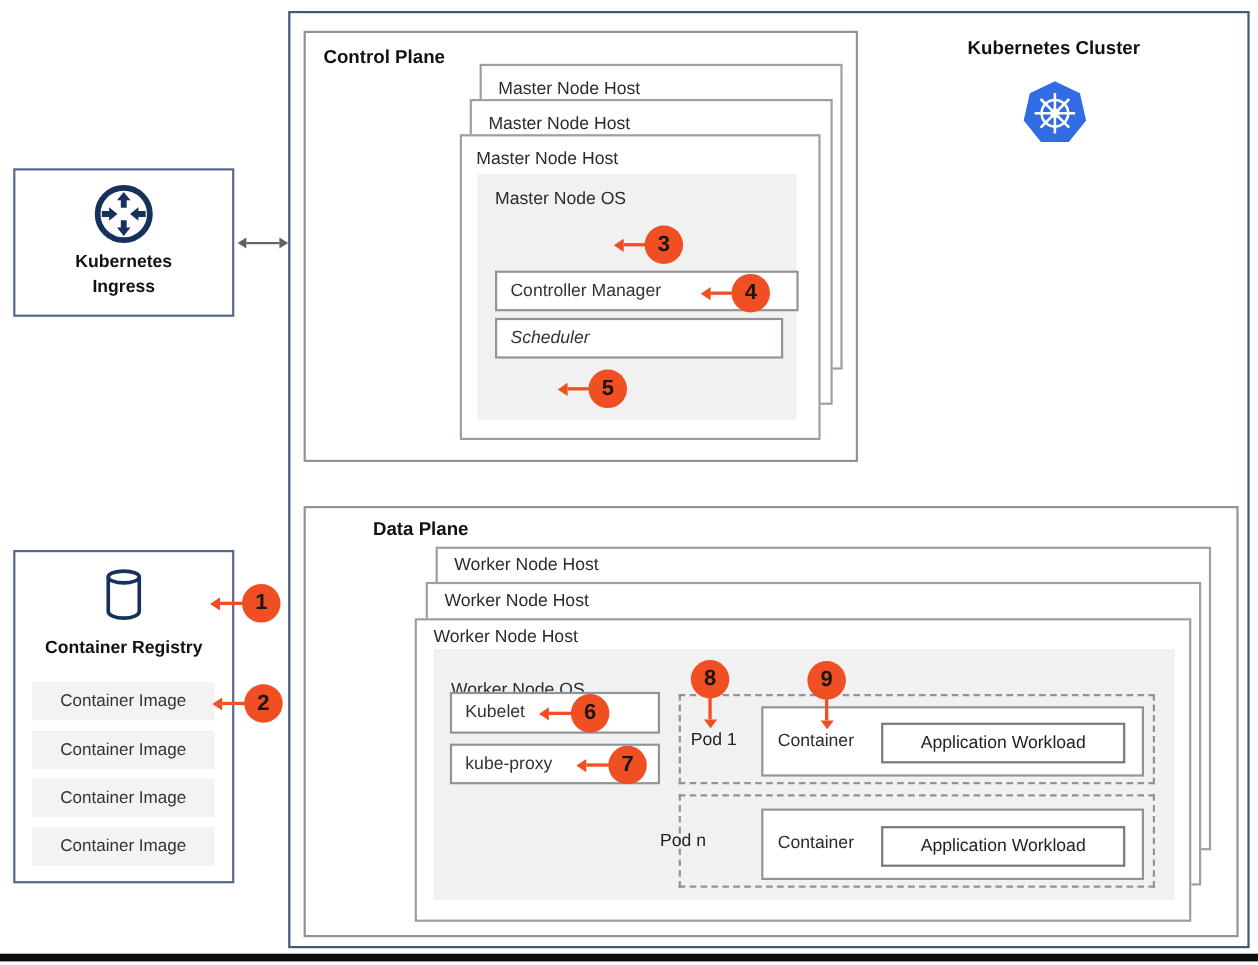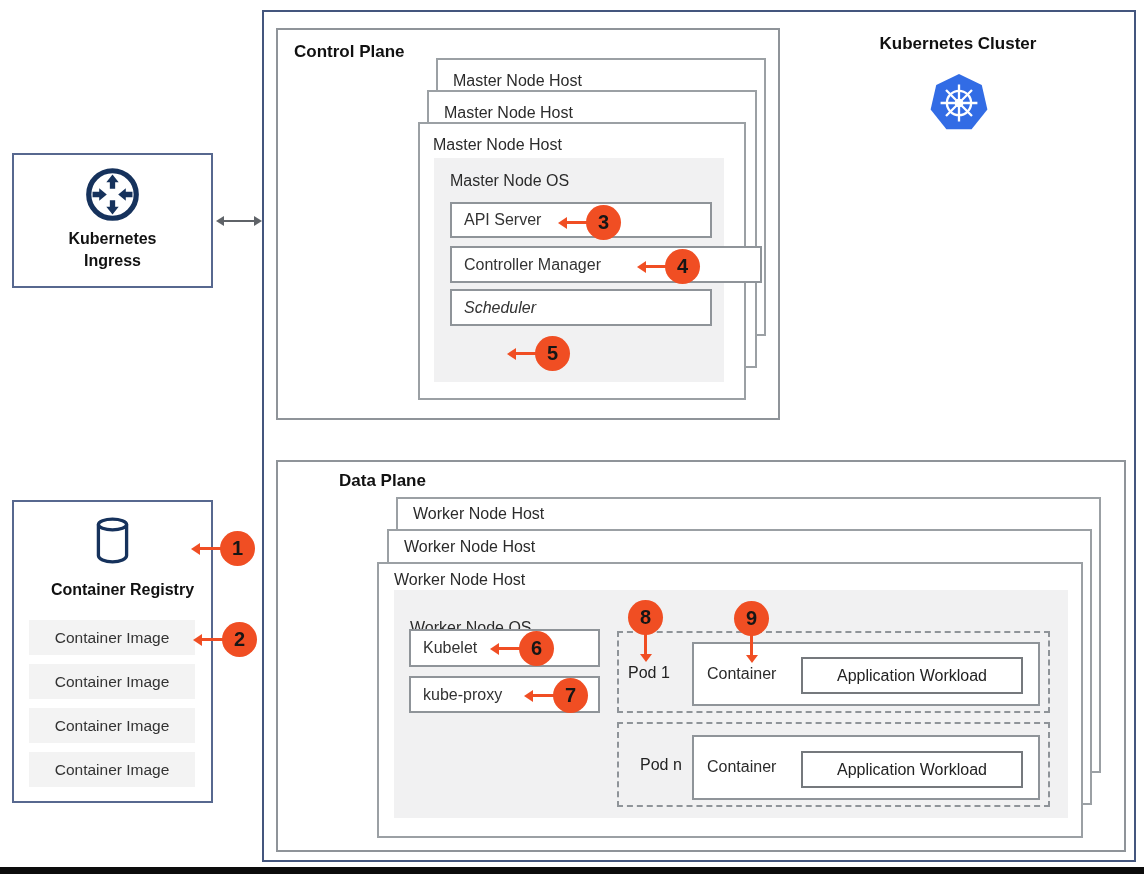--- a/index.html
+++ b/index.html
@@ -84,22 +84,21 @@
 
   <div class="box" style="left:427px; top:90px; width:330px; height:278px; border:2px solid #9ba0a4;"></div>
   <div class="lbl" style="left:444px; top:104px;">Master Node Host</div>
 
   <div class="box" style="left:418px; top:122px; width:328px; height:278px; border:2px solid #9ba0a4;"></div>
   <div class="lbl" style="left:433px; top:136px;">Master Node Host</div>
 
   <div class="gray-fill" style="left:434px; top:158px; width:290px; height:224px;"></div>
   <div class="lbl" style="left:450px; top:172px;">Master Node OS</div>
 
-  <div class="comp" style="left:450px; top:202px; width:262px; height:36px;">API Server</div>
-  <div class="comp" style="left:450px; top:246px; width:312px; height:37px;">Controller Manager</div>
+  <div class="comp" style="left:450px; top:246px; width:276px; height:37px;">Controller Manager</div>
   <div class="comp" style="left:450px; top:289px; width:262px; height:37px;font-style:italic;">Scheduler</div>
 
   <div class="h-arrow" style="left:567px; top:221px; width:24px;"></div>
   <div class="badge" style="left:586px; top:205px;">3</div>
 
   <div class="h-arrow" style="left:646px; top:265px; width:24px;"></div>
   <div class="badge" style="left:665px; top:249px;">4</div>
 
   <div class="h-arrow" style="left:516px; top:352px; width:24px;"></div>
   <div class="badge" style="left:535px; top:336px;">5</div>
@@ -134,21 +133,21 @@
   <div class="lbl" style="left:707px; top:665px;">Container</div>
   <div class="center-lbl medium" style="left:801px; top:657px; width:222px; height:37px; background:#ffffff; border:2px solid #75797d;">Application Workload</div>
 
   <div class="v-arrow" style="left:644px; top:634px; height:20px;"></div>
   <div class="badge" style="left:628px; top:600px;">8</div>
 
   <div class="v-arrow" style="left:750px; top:635px; height:20px;"></div>
   <div class="badge" style="left:734px; top:601px;">9</div>
 
   <div class="dashed" style="left:617px; top:722px; width:433px; height:85px;"></div>
-  <div class="lbl medium" style="left:640px; top:756px;">Pod n</div>
+  <div class="lbl medium" style="left:600px; top:756px;">Pod n</div>
   <div class="box" style="left:692px; top:735px; width:348px; height:65px; border:2px solid #8f9499;"></div>
   <div class="lbl" style="left:707px; top:758px;">Container</div>
   <div class="center-lbl medium" style="left:801px; top:751px; width:222px; height:37px; background:#ffffff; border:2px solid #75797d;">Application Workload</div>
 
   <div class="box" style="left:12px; top:153px; width:201px; height:135px; border:2px solid #57688f;"></div>
   <svg class="abs" style="left:84px; top:166px;" width="57" height="57" viewBox="0 0 60 60">
     <circle cx="30" cy="30" r="25" fill="none" stroke="#16325C" stroke-width="5.5"></circle>
     <g fill="#16325C">
       <path d="M30 9 L36.5 17 H32.8 V24 H27.2 V17 H23.5 Z"></path>
       <path d="M30 51 L36.5 43 H32.8 V36 H27.2 V43 H23.5 Z"></path>
@@ -159,21 +158,21 @@
   <div class="title" style="left:22px; top:228px; width:181px; text-align:center; font-size:16px; line-height:22px;">Kubernetes</div>
   <div class="title" style="left:22px; top:250px; width:181px; text-align:center; font-size:16px; line-height:22px;">Ingress</div>
 
   <div class="dbl-arrow" style="left:224px; top:220px; width:30px;"></div>
 
   <div class="box" style="left:12px; top:500px; width:201px; height:303px; border:2px solid #57688f; z-index:5;"></div>
   <svg class="abs" style="left:95px; top:515px; z-index:6;" width="35" height="54" viewBox="0 0 36 52">
     <path d="M3.5 8 V40 c0 3.6 6.5 6.5 14.5 6.5 s14.5 -2.9 14.5 -6.5 V8" fill="#ffffff" stroke="#16325C" stroke-width="3.4"></path>
     <ellipse cx="18" cy="8" rx="14.5" ry="5.5" fill="#ffffff" stroke="#16325C" stroke-width="3.4"></ellipse>
   </svg>
-  <div class="title" style="left:28px; top:581px; width:189px; text-align:center; font-size:16px; z-index:6;">Container Registry</div>
+  <div class="title" style="left:18px; top:581px; width:189px; text-align:center; font-size:16px; z-index:6;">Container Registry</div>
 
   <div class="img-row" style="left:29px; top:620px; width:166px; height:35px; z-index:6;">Container Image</div>
   <div class="img-row" style="left:29px; top:664px; width:166px; height:35px; z-index:6;">Container Image</div>
   <div class="img-row" style="left:29px; top:708px; width:166px; height:35px; z-index:6;">Container Image</div>
   <div class="img-row" style="left:29px; top:752px; width:166px; height:35px; z-index:6;">Container Image</div>
 
   <div class="h-arrow" style="left:200px; top:547px; width:23px;"></div>
   <div class="badge" style="left:220px; top:531px;">1</div>
 
   <div class="h-arrow" style="left:202px; top:638px; width:23px;"></div>

